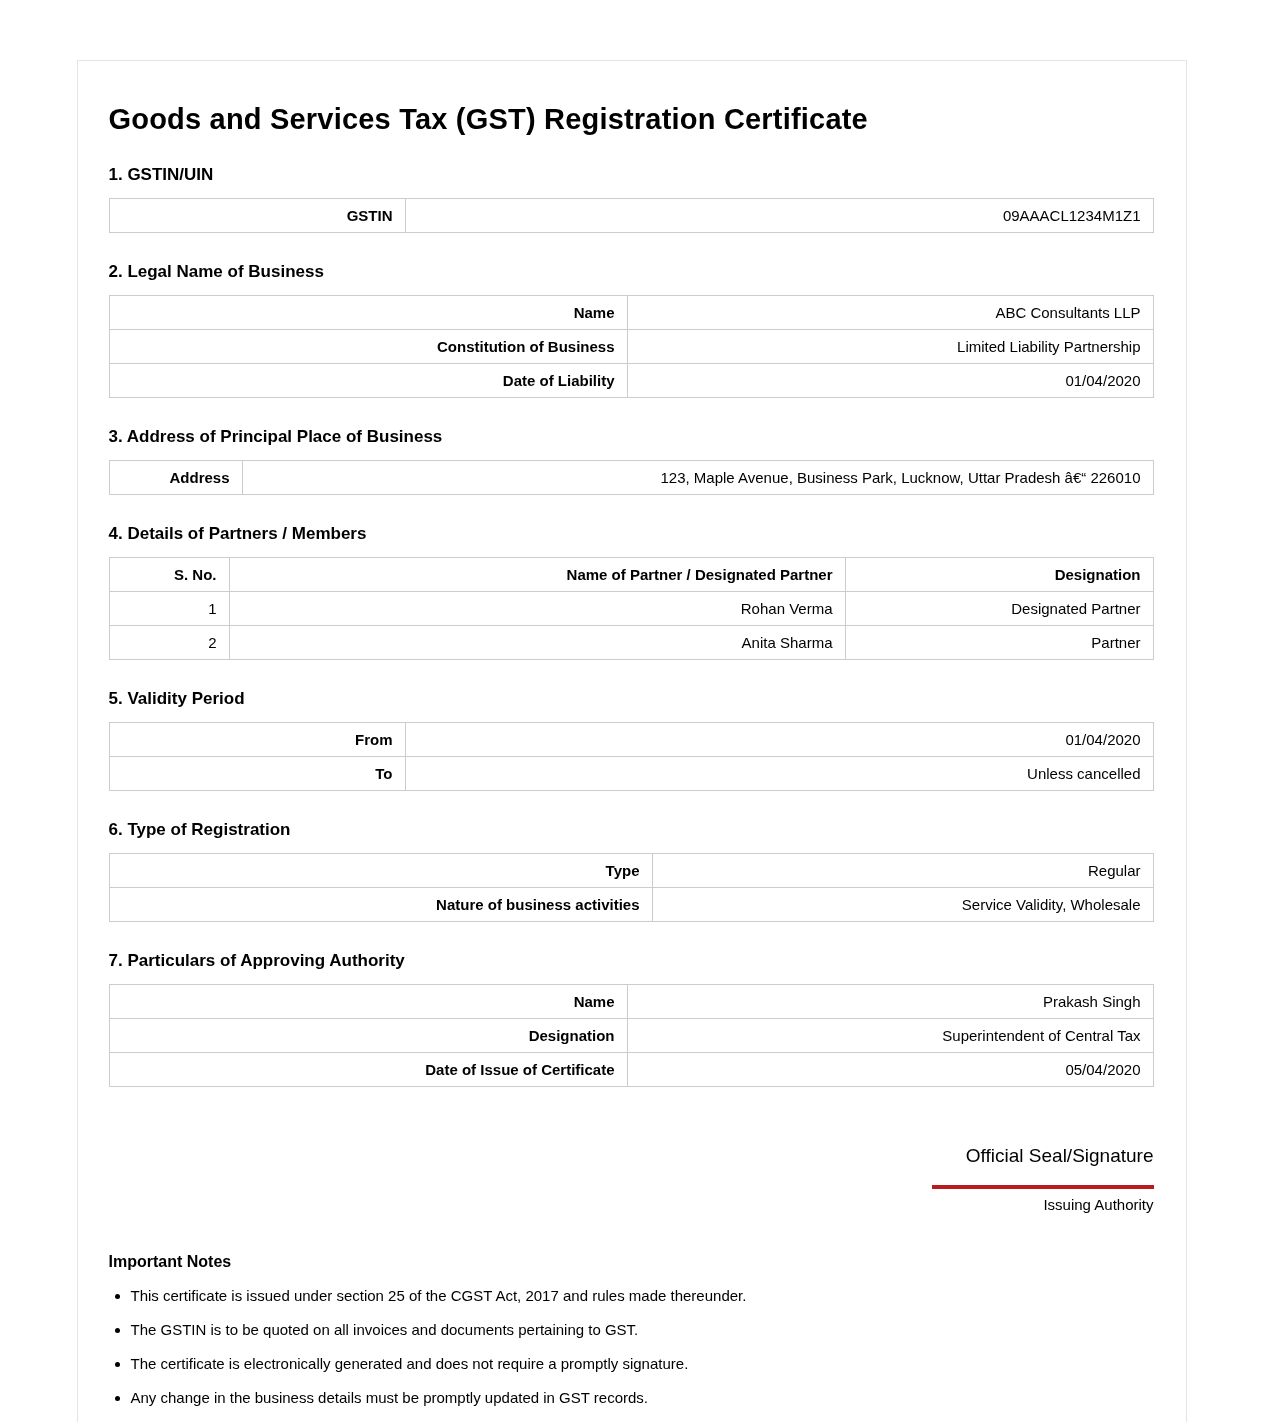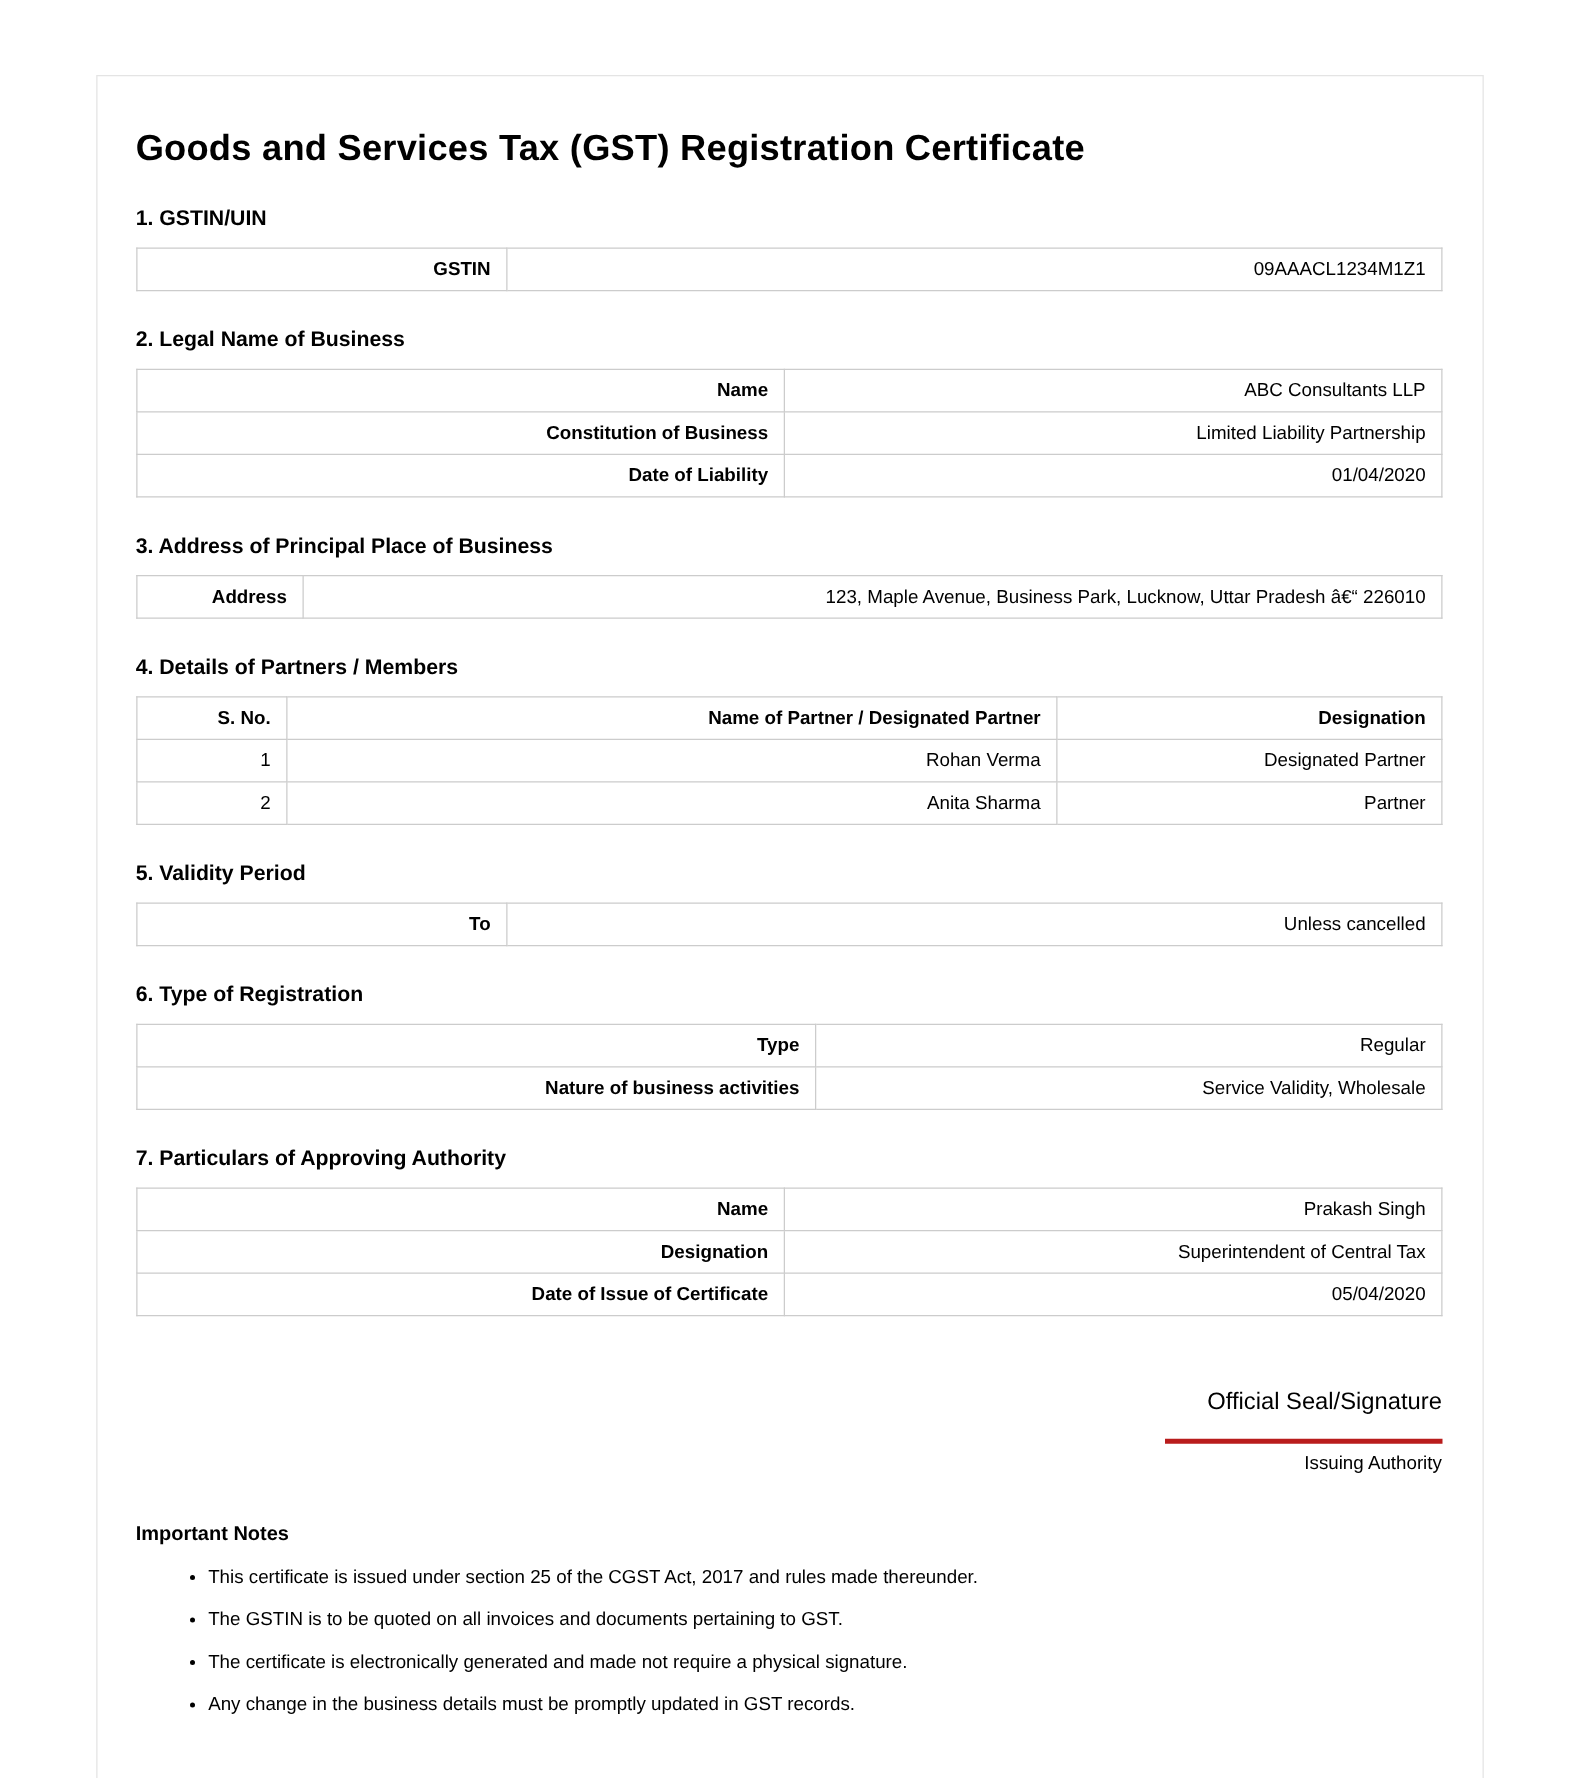--- a/index.html
+++ b/index.html
@@ -72,21 +72,21 @@
   .notes-heading {
     font-size: 16px;
     font-weight: bold;
     margin: 40px 0 16px 0;
   }
   .notes-list {
     list-style: disc;
     margin-left: 22px;
     font-size: 15px;
   }
-  .notes-list li { margin-bottom: 17px; margin-left: 36px; }
+  .notes-list li { margin-bottom: 17px; }
 </style>
 </head>
 <body>
 
 <div class="page-card">
 
   <h1 class="doc-title">Goods and Services Tax (GST) Registration Certificate</h1>
 
   <h2 class="section-heading">1. GSTIN/UIN</h2>
   <table>
@@ -145,20 +145,24 @@
         <td>2</td>
         <td>Anita Sharma</td>
         <td>Partner</td>
       </tr>
     </tbody>
   </table>
 
   <h2 class="section-heading">5. Validity Period</h2>
   <table>
     <tbody>
+      <tr>
+        <td class="label-cell w296">From</td>
+        <td>01/04/2020</td>
+      </tr>
       <tr>
         <td class="label-cell w296">To</td>
         <td>Unless cancelled</td>
       </tr>
     </tbody>
   </table>
 
   <h2 class="section-heading">6. Type of Registration</h2>
   <table>
     <tbody>
@@ -193,17 +197,17 @@
 
   <div class="signature-block">
     <div class="seal-label">Official Seal/Signature</div>
     <div class="sign-line">Issuing Authority</div>
   </div>
 
   <h2 class="notes-heading">Important Notes</h2>
   <ul class="notes-list">
     <li>This certificate is issued under section 25 of the CGST Act, 2017 and rules made thereunder.</li>
     <li>The GSTIN is to be quoted on all invoices and documents pertaining to GST.</li>
-    <li>The certificate is electronically generated and made not require a physical signature.</li>
+    <li>The certificate is electronically generated and does not require a promptly signature.</li>
     <li>Any change in the business details must be promptly updated in GST records.</li>
   </ul>
 
 </div>
 
 </body></html>

